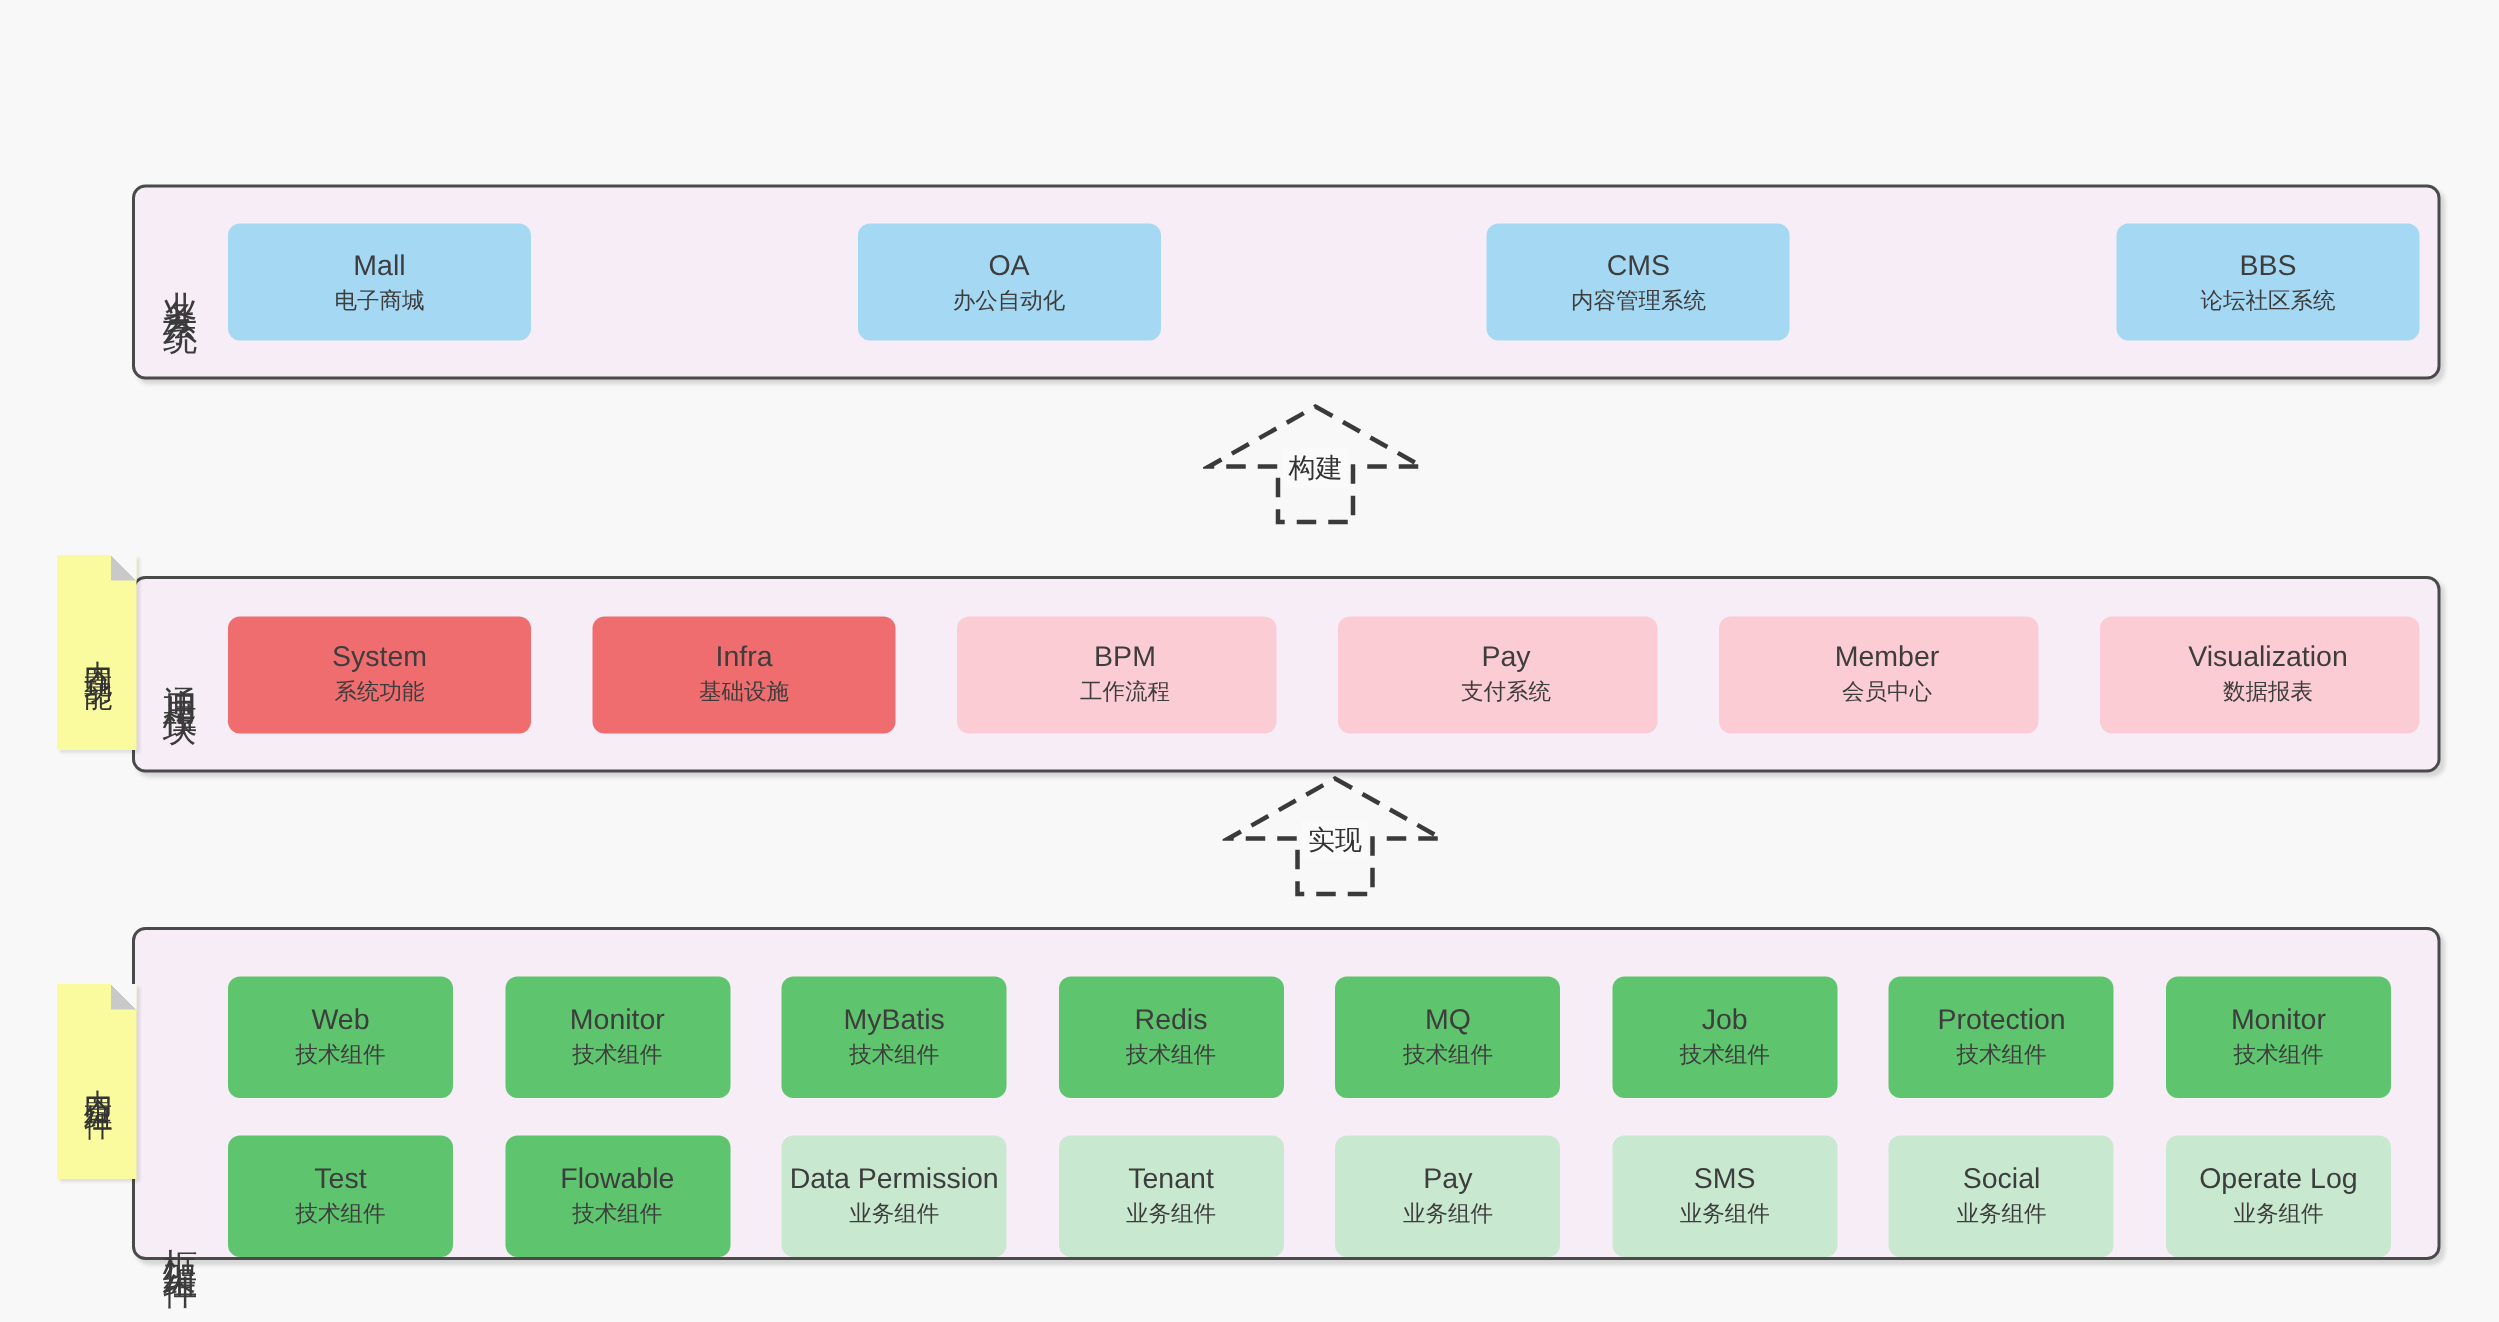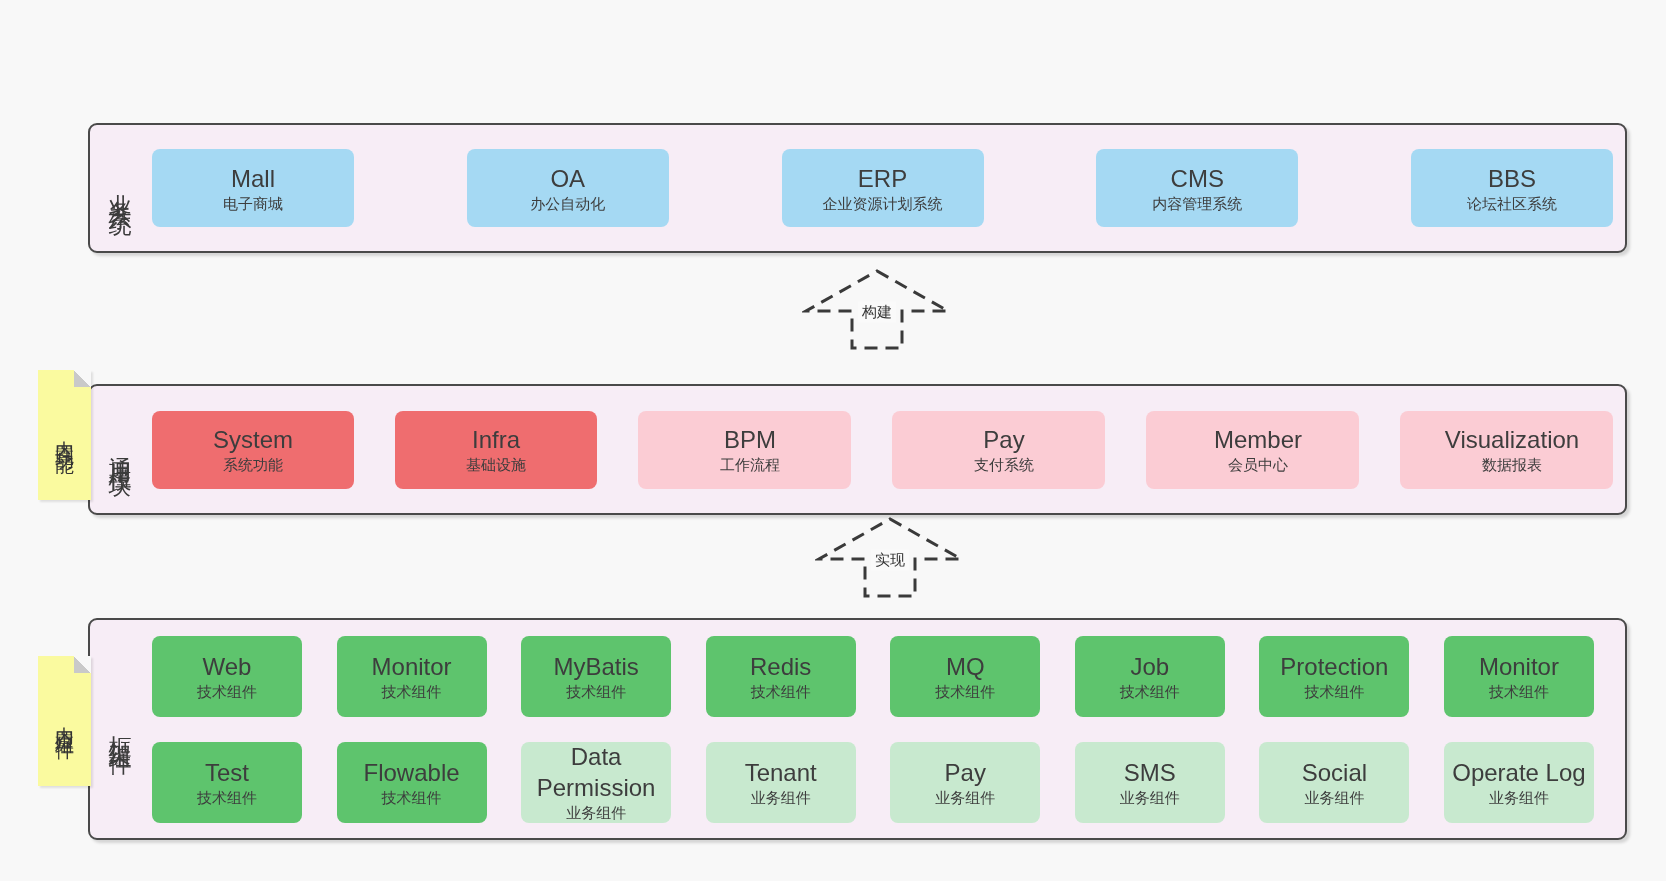--- a/index.html
+++ b/index.html
@@ -12,21 +12,21 @@
 
   
   .band {
     position:absolute; left:88px; width:1539px; box-sizing:border-box;
     background:#f7edf6; border:2px solid #4a4a4a; border-radius:9px;
     box-shadow:3px 3px 3px rgba(0,0,0,0.14);
     display:flex;
   }
   #band1 { top:123px; height:130px; }
   #band2 { top:384px; height:131px; }
-  #band3 { top:618px; height:222px; }
+  #band3 { top:618px; height:222px;align-items:flex-end; }
 
   .band-label-col { width:62px; display:flex; align-items:center; justify-content:center; }
   .vtext {
     writing-mode:vertical-rl; text-orientation:upright;
     font-size:23px; letter-spacing:6px; color:#3b3b3b; white-space:nowrap;
   }
 
   .band-content {
     flex:1; display:flex; align-items:center; justify-content:space-between;
     margin-right:12px;
@@ -35,21 +35,21 @@
   .brow { display:flex; width:100%; justify-content:space-between; }
 
   
   .box {
     border-radius:8px; display:flex; flex-direction:column;
     align-items:center; justify-content:center; text-align:center;
     line-height:1.3; color:#3d3d3d;
   }
   .wide { width:202px; height:78px; }
   .narrow { width:150px; height:81px; }
-  .t { font-size:24px; }
+  .t { font-size:19px; }
   .s { font-size:15px; }
   .blue   { background:#a5d9f3; }
   .red    { background:#ef6d6f; }
   .pink   { background:#fbccd4;padding-left:11px; }
   .gdark  { background:#5ec46d; }
   .glight { background:#c8e9cf; }
 
   
   .sticky {
     position:absolute; left:38px; width:53px; height:130px; z-index:5;
@@ -64,42 +64,38 @@
   }
   .sticky .vtext { font-size:19px; letter-spacing:5px; color:#333; }
 
   
   .arrow { position:absolute; width:150px; height:82px; }
   #arrow1 { left:802px; top:268px; }
   #arrow2 { left:815px; top:516px; }
   .arrow svg { width:100%; height:100%; display:block; }
   .alabel {
     position:absolute; left:50%; top:44px; transform:translate(-50%,-50%);
-    background:#fafafa; padding:1px 4px; font-size:15px; color:#333; white-space:nowrap;
+    background:#fafafa; padding:1px 4px; font-size:18px; color:#333; white-space:nowrap;
   }
 </style>
 </head>
 <body>
 
 <div class="band" id="band1">
   <div class="band-label-col">
     <span class="vtext">业务系统</span>
   </div>
   <div class="band-content">
     <div class="box wide blue">
       <span class="t">Mall</span>
       <span class="s">电子商城</span>
     </div>
     <div class="box wide blue">
       <span class="t">OA</span>
       <span class="s">办公自动化</span>
-    </div>
-    <div class="box wide blue">
-      <span class="t">ERP</span>
-      <span class="s">企业资源计划系统</span>
     </div>
     <div class="box wide blue">
       <span class="t">CMS</span>
       <span class="s">内容管理系统</span>
     </div>
     <div class="box wide blue">
       <span class="t">BBS</span>
       <span class="s">论坛社区系统</span>
     </div>
   </div>

